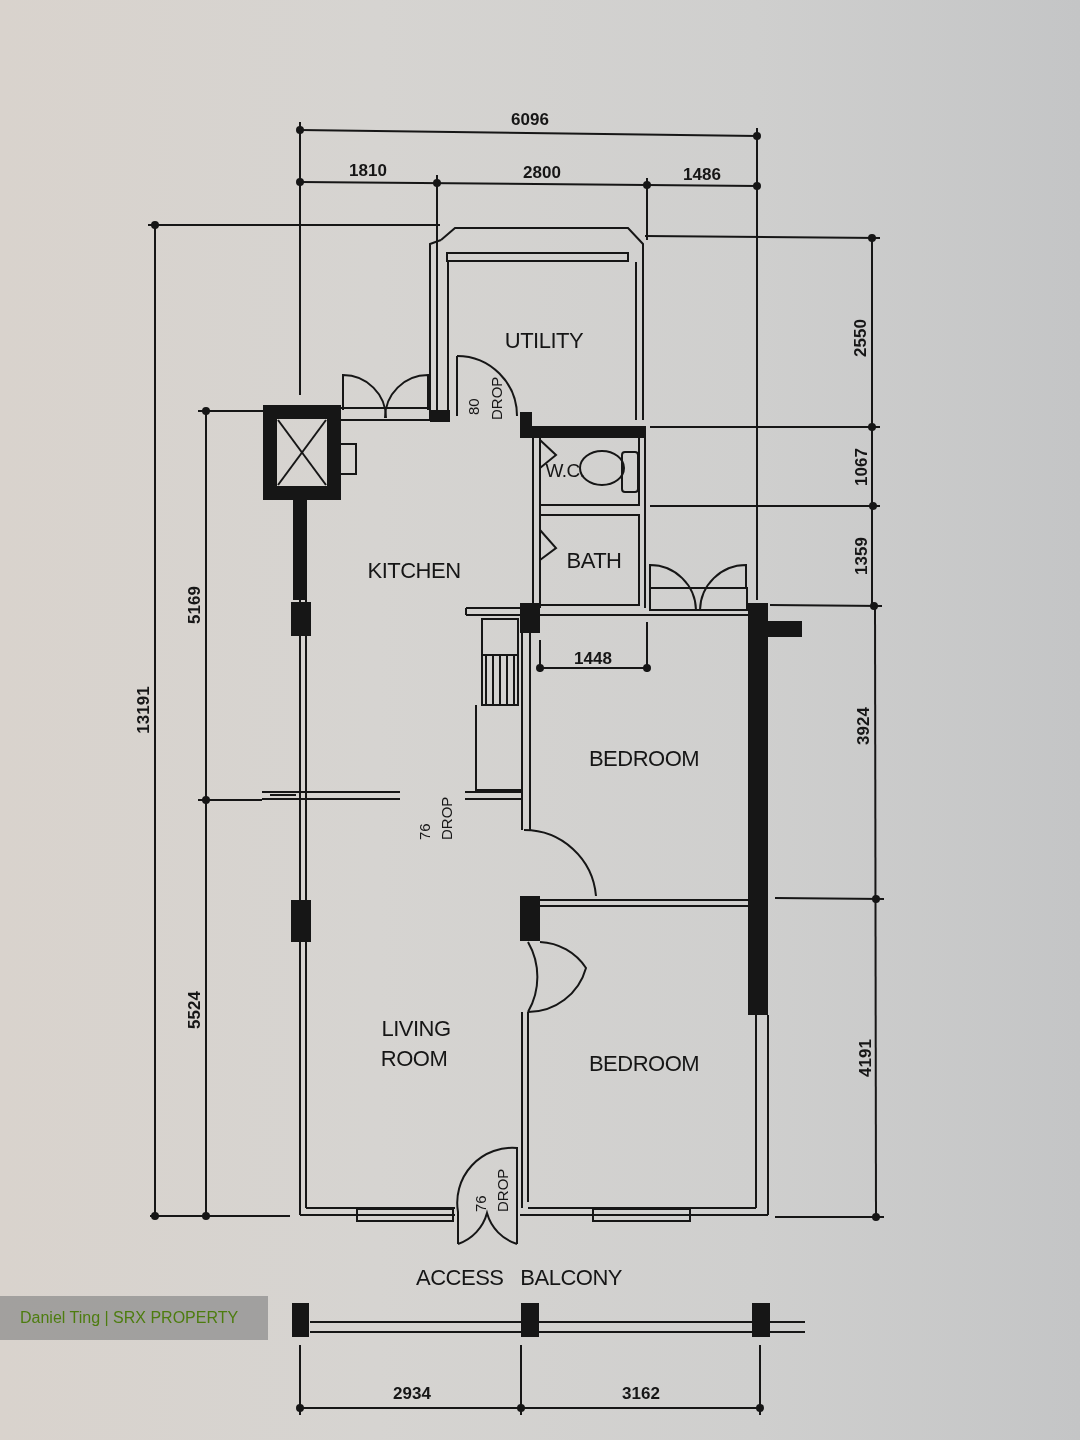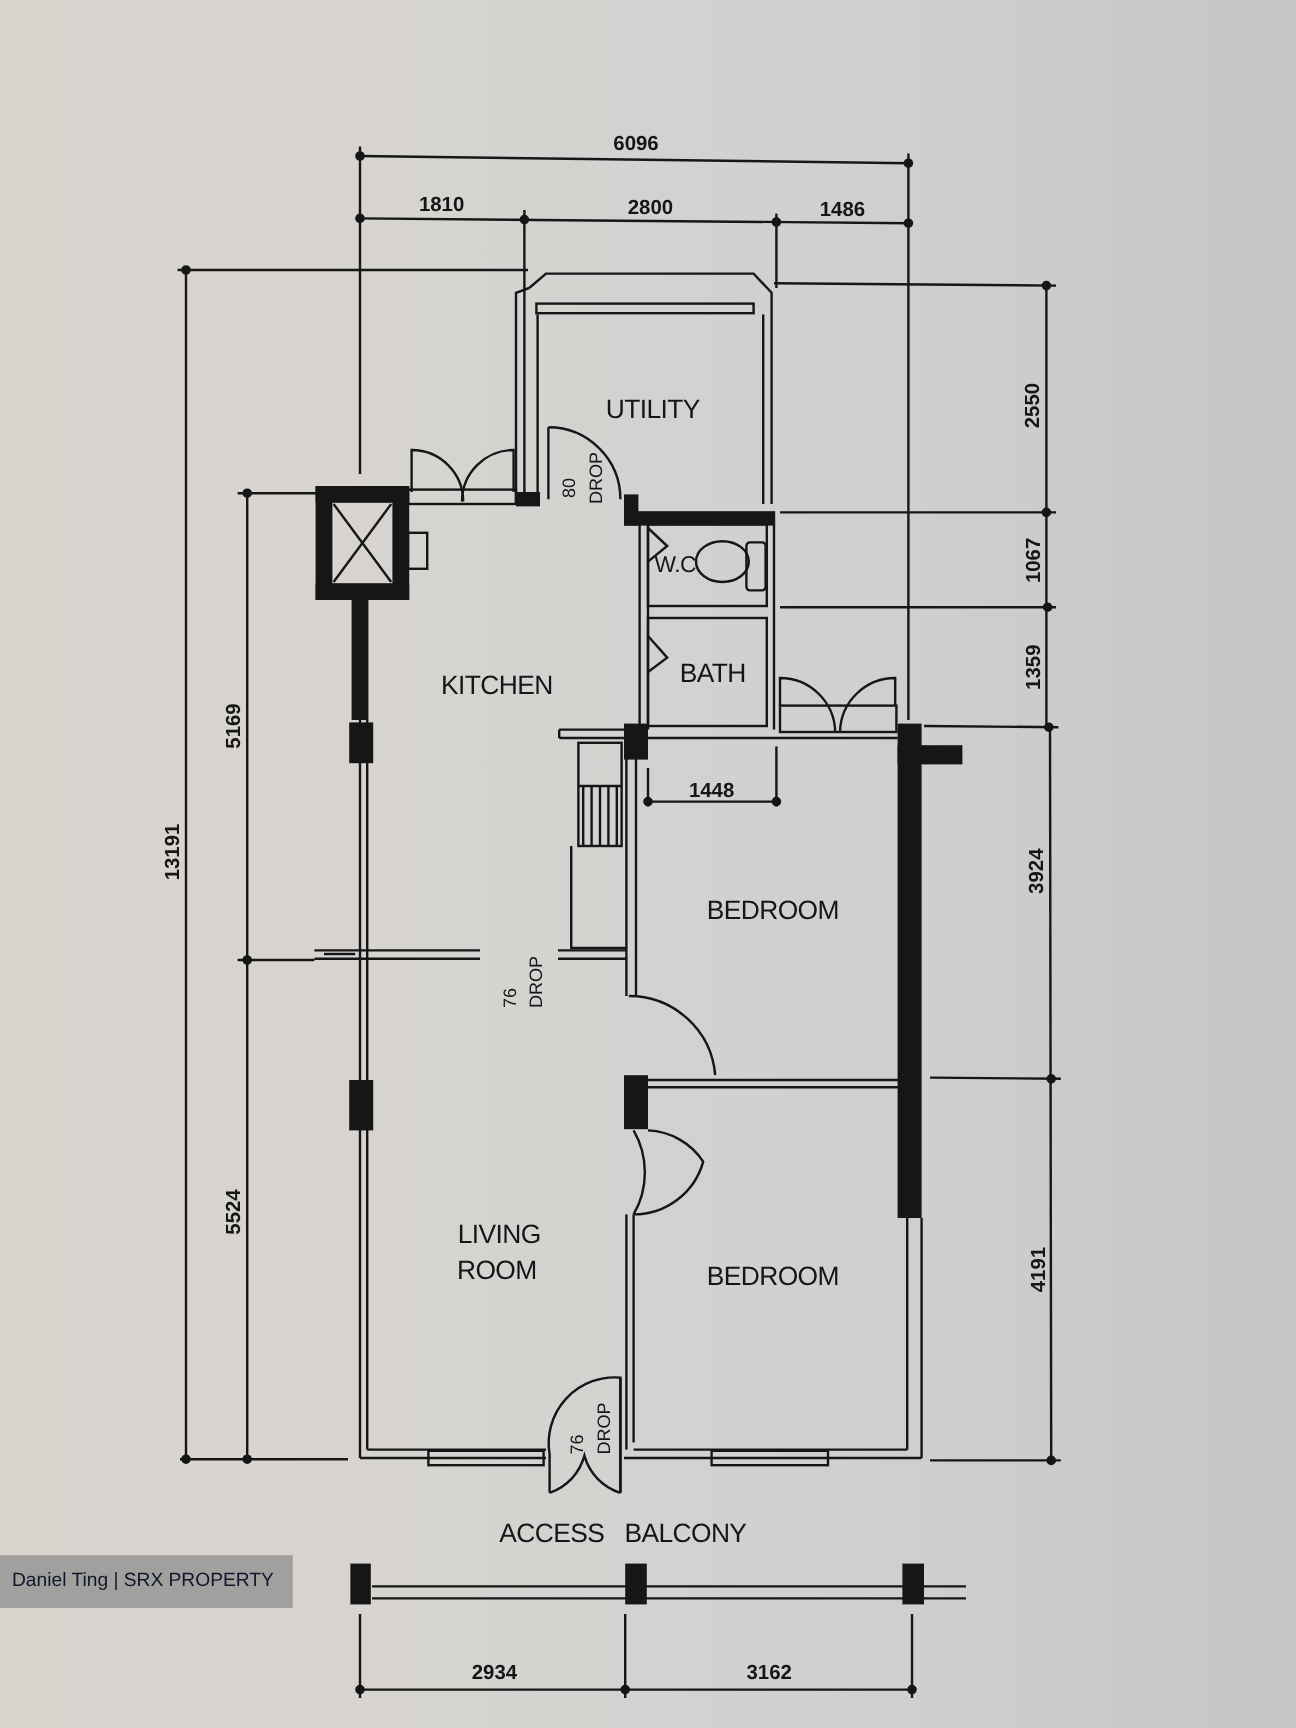--- a/index.html
+++ b/index.html
@@ -8,23 +8,23 @@
     background: linear-gradient(90deg, #d9d3cd 0%, #d6d4d1 35%, #cfcfce 70%, #c4c5c6 100%);
     font-family: "Liberation Sans", sans-serif;
     position: relative;
   }
   .plan { position: absolute; left: 0; top: 0; width: 1080px; height: 1440px; }
   svg text { font-family: "Liberation Sans", sans-serif; fill: #161616; }
   .room-label { font-size: 22px; letter-spacing: -0.5px; }
   .dim { font-size: 17px; font-weight: bold; }
   .small { font-size: 15px; }
   .watermark {
-    position: absolute; left: 0; top: 1296px; width: 244px; height: 44px;
+    position: absolute; left: 0; top: 1296px; width: 268px; height: 44px;
     background: rgba(140,140,140,0.72);
-    color: #0f172a; font-size: 16px; line-height: 44px; padding-left: 10px; box-sizing: border-box;
+    color: #4d7c0f; font-size: 16px; line-height: 44px; padding-left: 20px; box-sizing: border-box;
     font-family: "Liberation Sans", sans-serif;
   }
 </style>
 </head>
 <body>
 
 <svg class="plan" viewBox="0 0 1080 1440" width="1080" height="1440">
   <g stroke="#161616" fill="none" stroke-width="2">
 
     <g>

